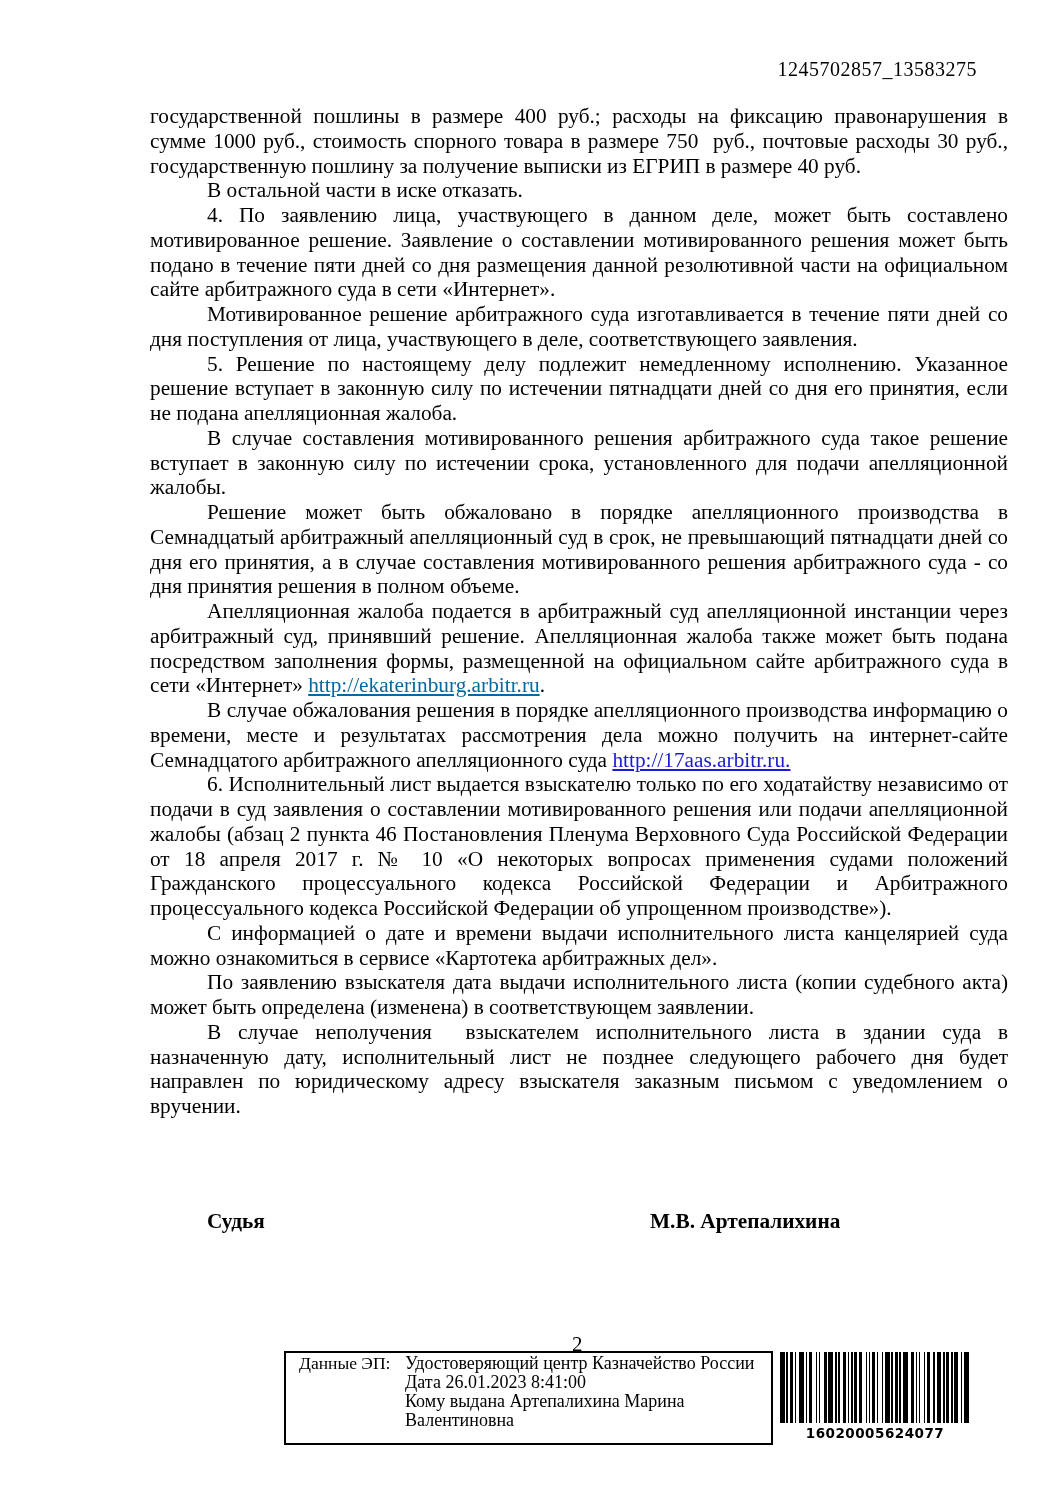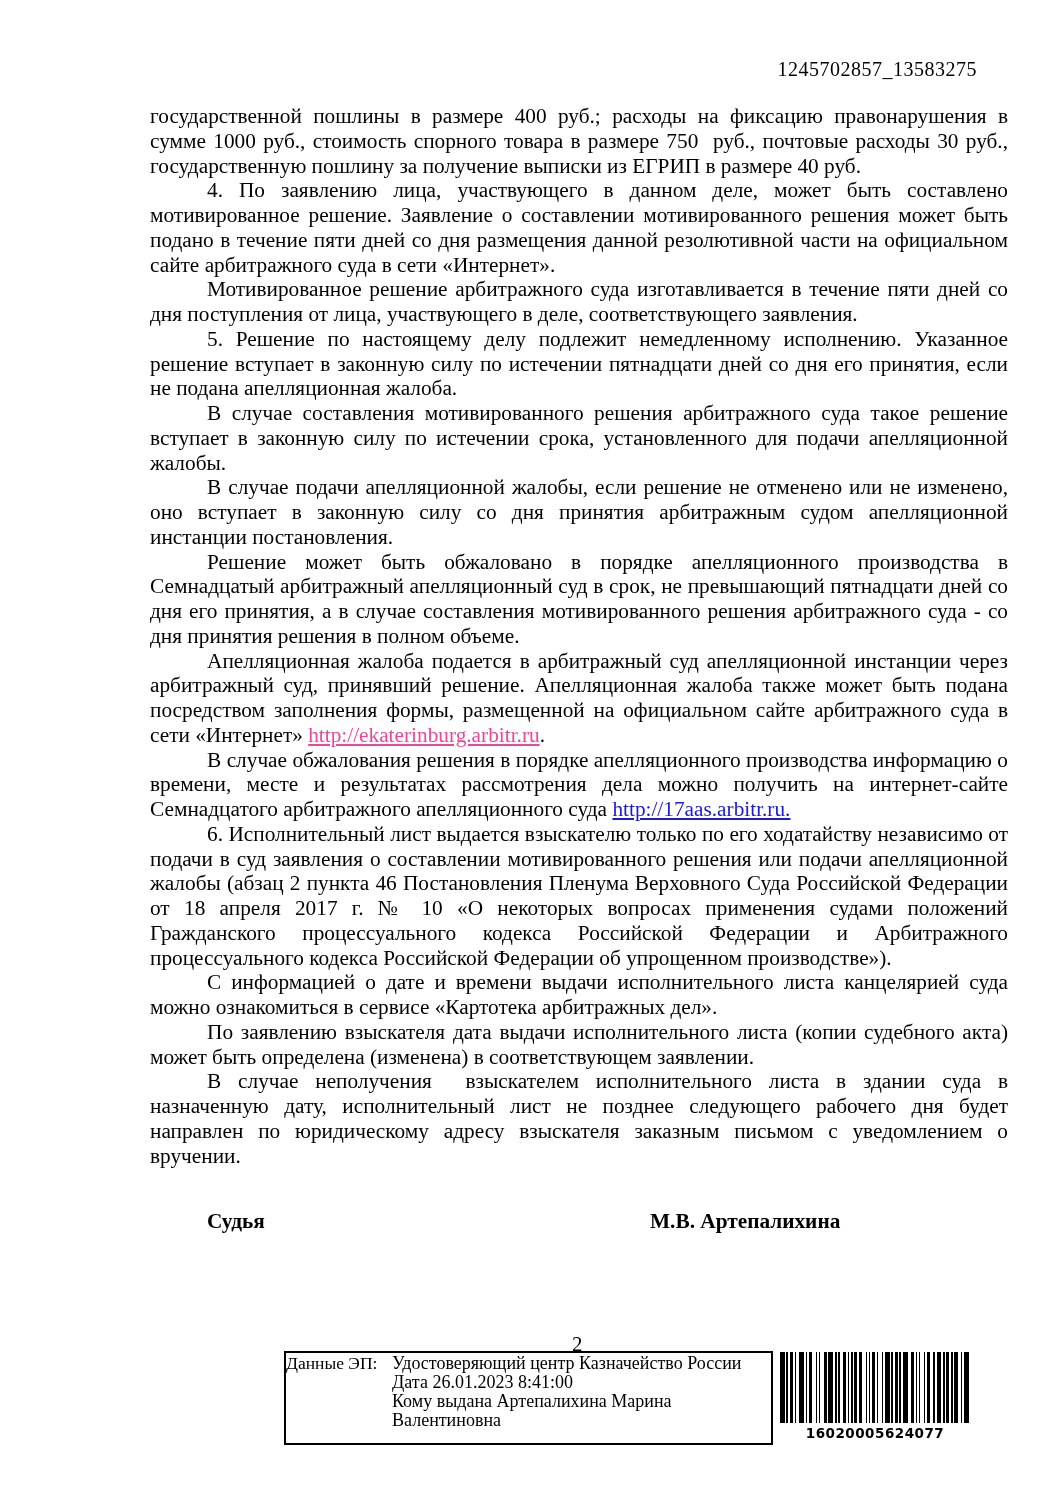--- a/index.html
+++ b/index.html
@@ -15,39 +15,39 @@
     position:absolute; top:58px; right:83px;
     font-size:20px; letter-spacing:0.5px;
   }
   .doc-body {
     position:absolute; left:150px; top:104px; width:858px;
     font-size:21.3px; line-height:24.75px;
     text-align:justify;
   }
   .doc-body p { margin:0; text-indent:57px; }
   .doc-body p.noindent { text-indent:0; }
-  a.link-black { color:#ec4899; text-decoration:underline; cursor:pointer; }
+  a.link-black { color:#0369a1; text-decoration:underline; cursor:pointer; }
   a.link-blue  { color:#1b1bd2; text-decoration:underline; cursor:pointer; }
   .sig-row {
     position:absolute; left:150px; top:1209px; width:858px; height:28px;
     font-size:21.3px; font-weight:bold;
   }
   .sig-role { position:absolute; left:57px; }
   .sig-name { position:absolute; left:500px; }
   .page-num {
     position:absolute; left:572px; top:1332px;
     font-size:21px;
   }
   .stamp-box {
     position:absolute; left:284px; top:1351px; width:489px; height:94px;
     border:2px solid #000; box-sizing:border-box;
     background:#fff;
   }
   .stamp-line1 { margin:8px 0 5px 13px; font-size:17.5px; }
-  .stamp-row { display:flex; align-items:baseline; }
+  .stamp-row { display:flex; align-items:baseline; margin-left:13px; }
   .stamp-label { font-size:17.5px; width:106px; flex:none; }
   .stamp-details { font-size:18px; line-height:19px; }
   .barcode {
     position:absolute; left:780px; top:1352px; width:190px;
   }
   .barcode-bars { display:flex; height:71px; }
   .barcode-bars .bar { background:#000; height:100%; }
   .barcode-bars .gap { background:transparent; height:100%; }
   .barcode-num {
     margin-top:2px; text-align:center;
@@ -57,25 +57,25 @@
 </style>
 </head>
 <body>
 
 <div class="page">
 
   <div class="doc-header">1245702857_13583275</div>
 
   <div class="doc-body" id="doc-body">
       <p class="noindent">государственной пошлины в размере 400 руб.; расходы на фиксацию правонарушения в сумме 1000 руб., стоимость спорного товара в размере 750&nbsp; руб., почтовые расходы 30 руб., государственную пошлину за получение выписки из ЕГРИП в размере 40 руб.</p>
+      <p>В остальной части в иске отказать.</p>
       <p>4. По заявлению лица, участвующего в данном деле, может быть составлено мотивированное решение. Заявление о составлении мотивированного решения может быть подано в течение пяти дней со дня размещения данной резолютивной части на официальном сайте арбитражного суда в сети «Интернет».</p>
       <p>Мотивированное решение арбитражного суда изготавливается в течение пяти дней со дня поступления от лица, участвующего в деле, соответствующего заявления.</p>
       <p>5. Решение по настоящему делу подлежит немедленному исполнению. Указанное решение вступает в законную силу по истечении пятнадцати дней со дня его принятия, если не подана апелляционная жалоба.</p>
       <p>В случае составления мотивированного решения арбитражного суда такое решение вступает в законную силу по истечении срока, установленного для подачи апелляционной жалобы.</p>
-      <p>В случае подачи апелляционной жалобы, если решение не отменено или не изменено, оно вступает в законную силу со дня принятия арбитражным судом апелляционной инстанции постановления.</p>
       <p>Решение может быть обжаловано в порядке апелляционного производства в Семнадцатый арбитражный апелляционный суд в срок, не превышающий пятнадцати дней со дня его принятия, а в случае составления мотивированного решения арбитражного суда - со дня принятия решения в полном объеме.</p>
       <p>Апелляционная жалоба подается в арбитражный суд апелляционной инстанции через арбитражный суд, принявший решение. Апелляционная жалоба также может быть подана посредством заполнения формы, размещенной на официальном сайте арбитражного суда в сети «Интернет» <a class="link-black">http://ekaterinburg.arbitr.ru</a>.</p>
       <p>В случае обжалования решения в порядке апелляционного производства информацию о времени, месте и результатах рассмотрения дела можно получить на интернет-сайте Семнадцатого арбитражного апелляционного суда <a class="link-blue">http://17aas.arbitr.ru.</a></p>
       <p>6. Исполнительный лист выдается взыскателю только по его ходатайству независимо от подачи в суд заявления о составлении мотивированного решения или подачи апелляционной жалобы (абзац 2 пункта 46 Постановления Пленума Верховного Суда Российской Федерации от 18 апреля 2017 г. № 10 «О некоторых вопросах применения судами положений Гражданского процессуального кодекса Российской Федерации и Арбитражного процессуального кодекса Российской Федерации об упрощенном производстве»).</p>
       <p>С информацией о дате и времени выдачи исполнительного листа канцелярией суда можно ознакомиться в сервисе «Картотека арбитражных дел».</p>
       <p>По заявлению взыскателя дата выдачи исполнительного листа (копии судебного акта) может быть определена (изменена) в соответствующем заявлении.</p>
       <p>В случае неполучения&nbsp; взыскателем исполнительного листа в здании суда в назначенную дату, исполнительный лист не позднее следующего рабочего дня будет направлен по юридическому адресу взыскателя заказным письмом с уведомлением о вручении.</p>
     </div>
 
   <div class="sig-row">

